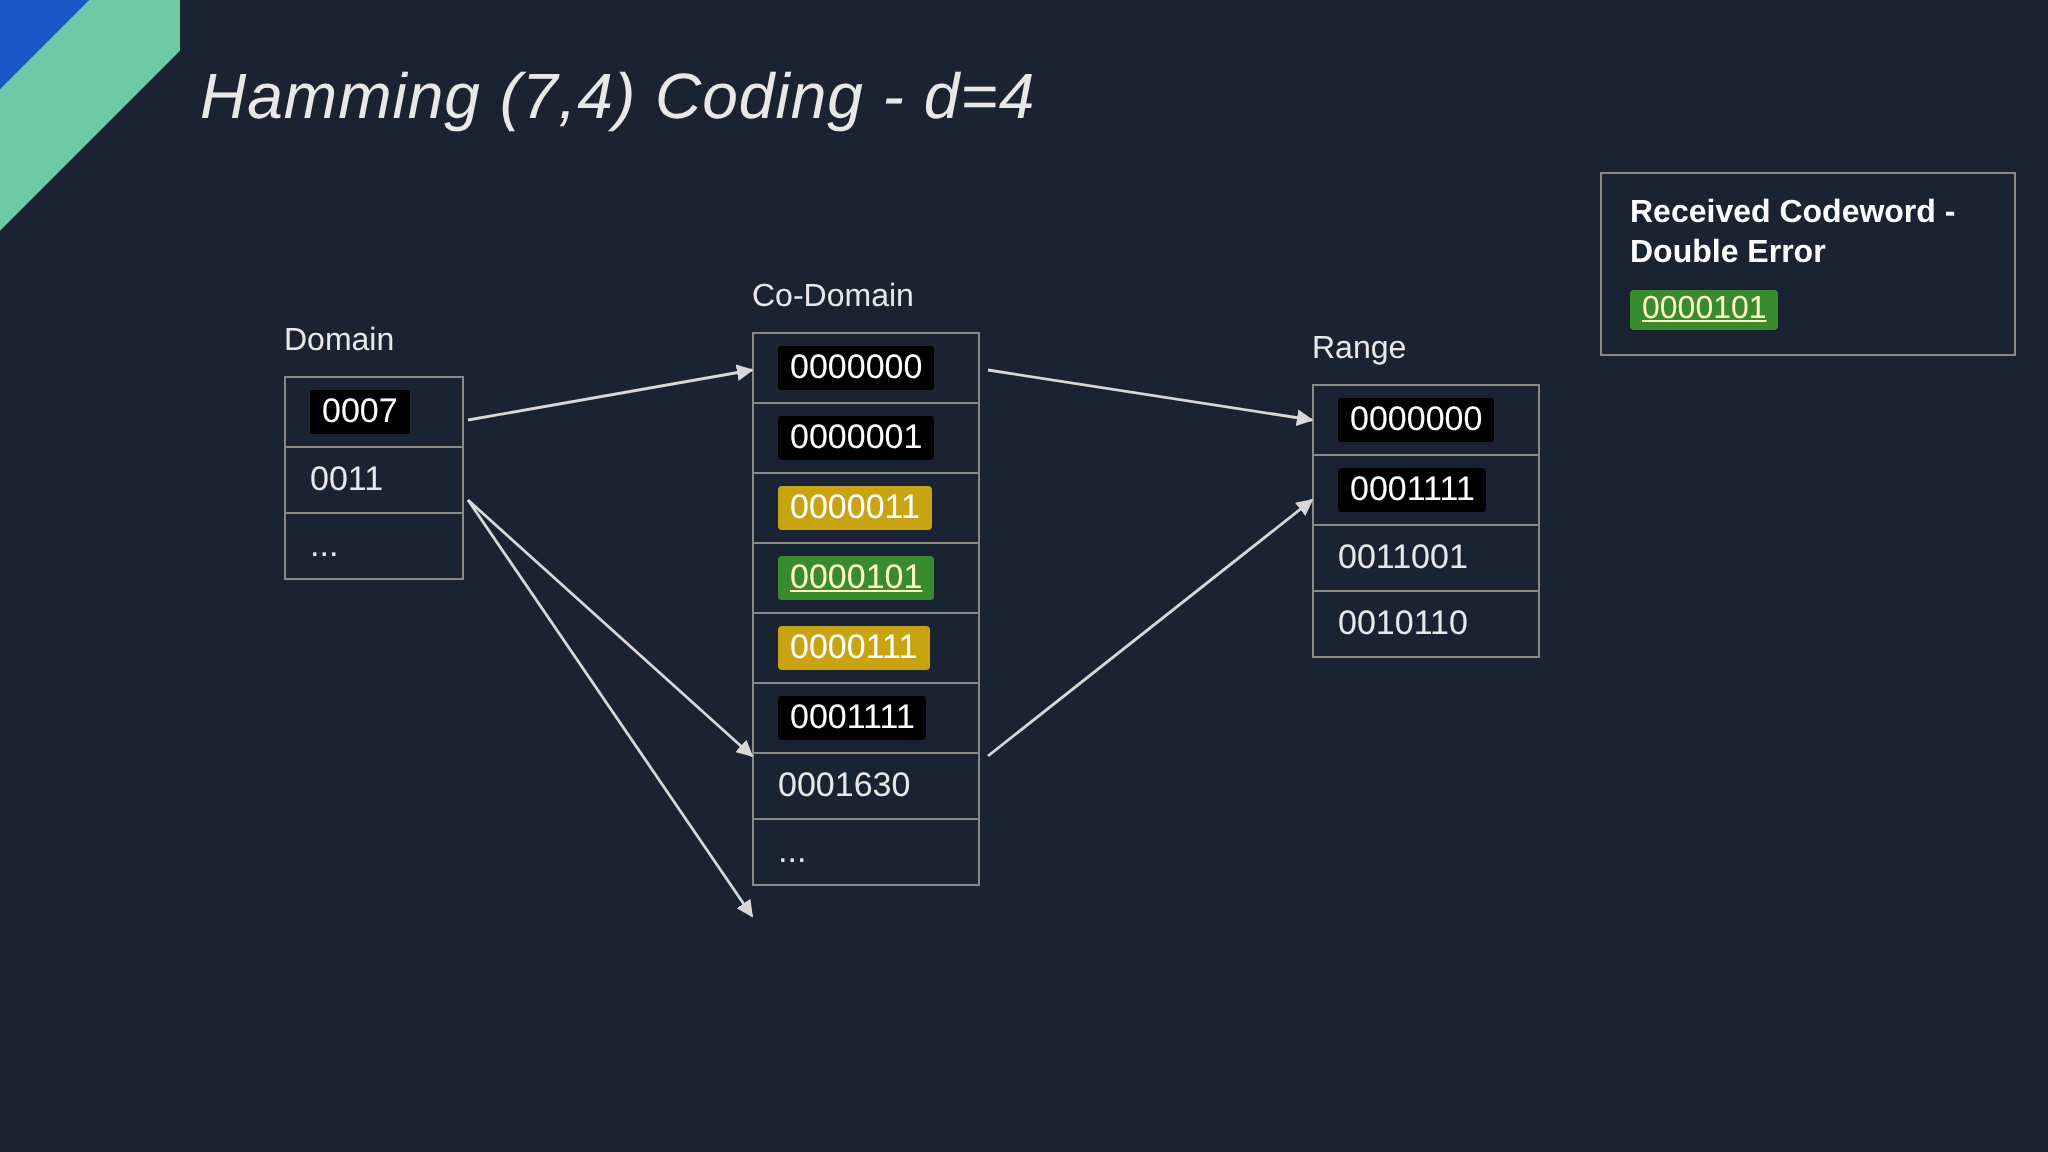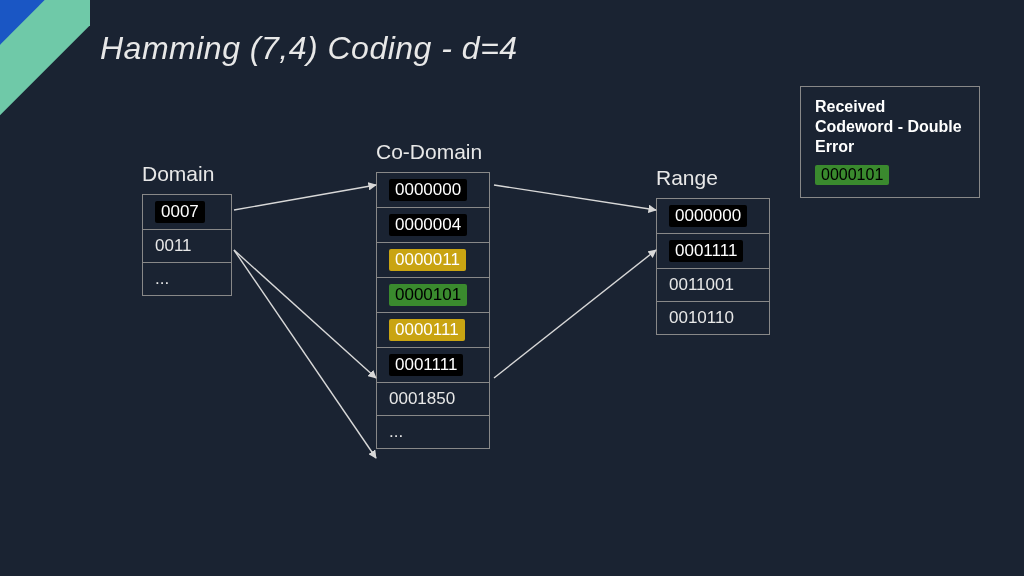--- a/index.html
+++ b/index.html
@@ -44,21 +44,21 @@
     left: 100px;
     font-size: 32px;
     font-weight: 300;
     letter-spacing: 0.5px;
     font-style: italic;
   }
   .column {
     position: absolute;
   }
   .col-label {
-    font-size: 21px;
+    font-size: 16px;
     margin-bottom: 8px;
     color: #e8e8e8;
   }
   .cell-group {
     border: 1px solid #888;
   }
   .cell {
     border-bottom: 1px solid #888;
     padding: 6px 12px;
     font-size: 17px;
@@ -67,21 +67,21 @@
   }
   .cell:last-child { border-bottom: none; }
   .wide { min-width: 112px; }
   .hl {
     display: inline-block;
     padding: 1px 6px;
     border-radius: 2px;
   }
   .orange { background: #000000; color: #fff; }
   .yellow { background: #c9a412; color: #fff; }
-  .green  { background: #3a8a2e; color: #000000; }
+  .green  { background: #3a8a2e; color: #fef9c3; text-decoration: underline; }
   .received-box {
     position: absolute;
     border: 1px solid #888;
     background: #1a2332;
     padding: 10px 14px 12px 14px;
   }
   .received-title {
     font-size: 16px;
     font-weight: 700;
     color: #fff;
@@ -111,41 +111,41 @@
       <div class="cell"><span class="hl orange">0007</span></div>
       <div class="cell">0011</div>
       <div class="cell">...</div>
     </div>
 </div>
 
 <div class="column" style="top:140px; left:376px;">
   <div class="col-label">Co-Domain</div>
   <div class="cell-group" id="codomain-cells">
       <div class="cell wide"><span class="hl orange">0000000</span></div>
-      <div class="cell wide"><span class="hl orange">0000004</span></div>
+      <div class="cell wide"><span class="hl orange">0000001</span></div>
       <div class="cell wide"><span class="hl yellow">0000011</span></div>
       <div class="cell wide"><span class="hl green">0000101</span></div>
       <div class="cell wide"><span class="hl yellow">0000111</span></div>
       <div class="cell wide"><span class="hl orange">0001111</span></div>
-      <div class="cell wide">0001850</div>
+      <div class="cell wide">0001630</div>
       <div class="cell wide">...</div>
     </div>
 </div>
 
 <div class="column" style="top:166px; left:656px;">
   <div class="col-label">Range</div>
   <div class="cell-group" id="range-cells">
       <div class="cell wide"><span class="hl orange">0000000</span></div>
       <div class="cell wide"><span class="hl orange">0001111</span></div>
       <div class="cell wide">0011001</div>
       <div class="cell wide">0010110</div>
     </div>
 </div>
 
-<div class="received-box" style="top:86px; left:800px; width:180px;">
+<div class="received-box" style="top:86px; left:800px; width:208px;">
   <div class="received-title">Received Codeword - Double Error</div>
   <span id="received-val" class="hl green">0000101</span>
 </div>
 
 <svg class="arrows">
   <defs>
     <marker id="ah" viewBox="0 0 10 10" refX="9" refY="5" markerWidth="6" markerHeight="6" orient="auto-start-reverse">
       <path d="M 0 0 L 10 5 L 0 10 z" fill="#d8d8d8"></path>
     </marker>
   </defs>

